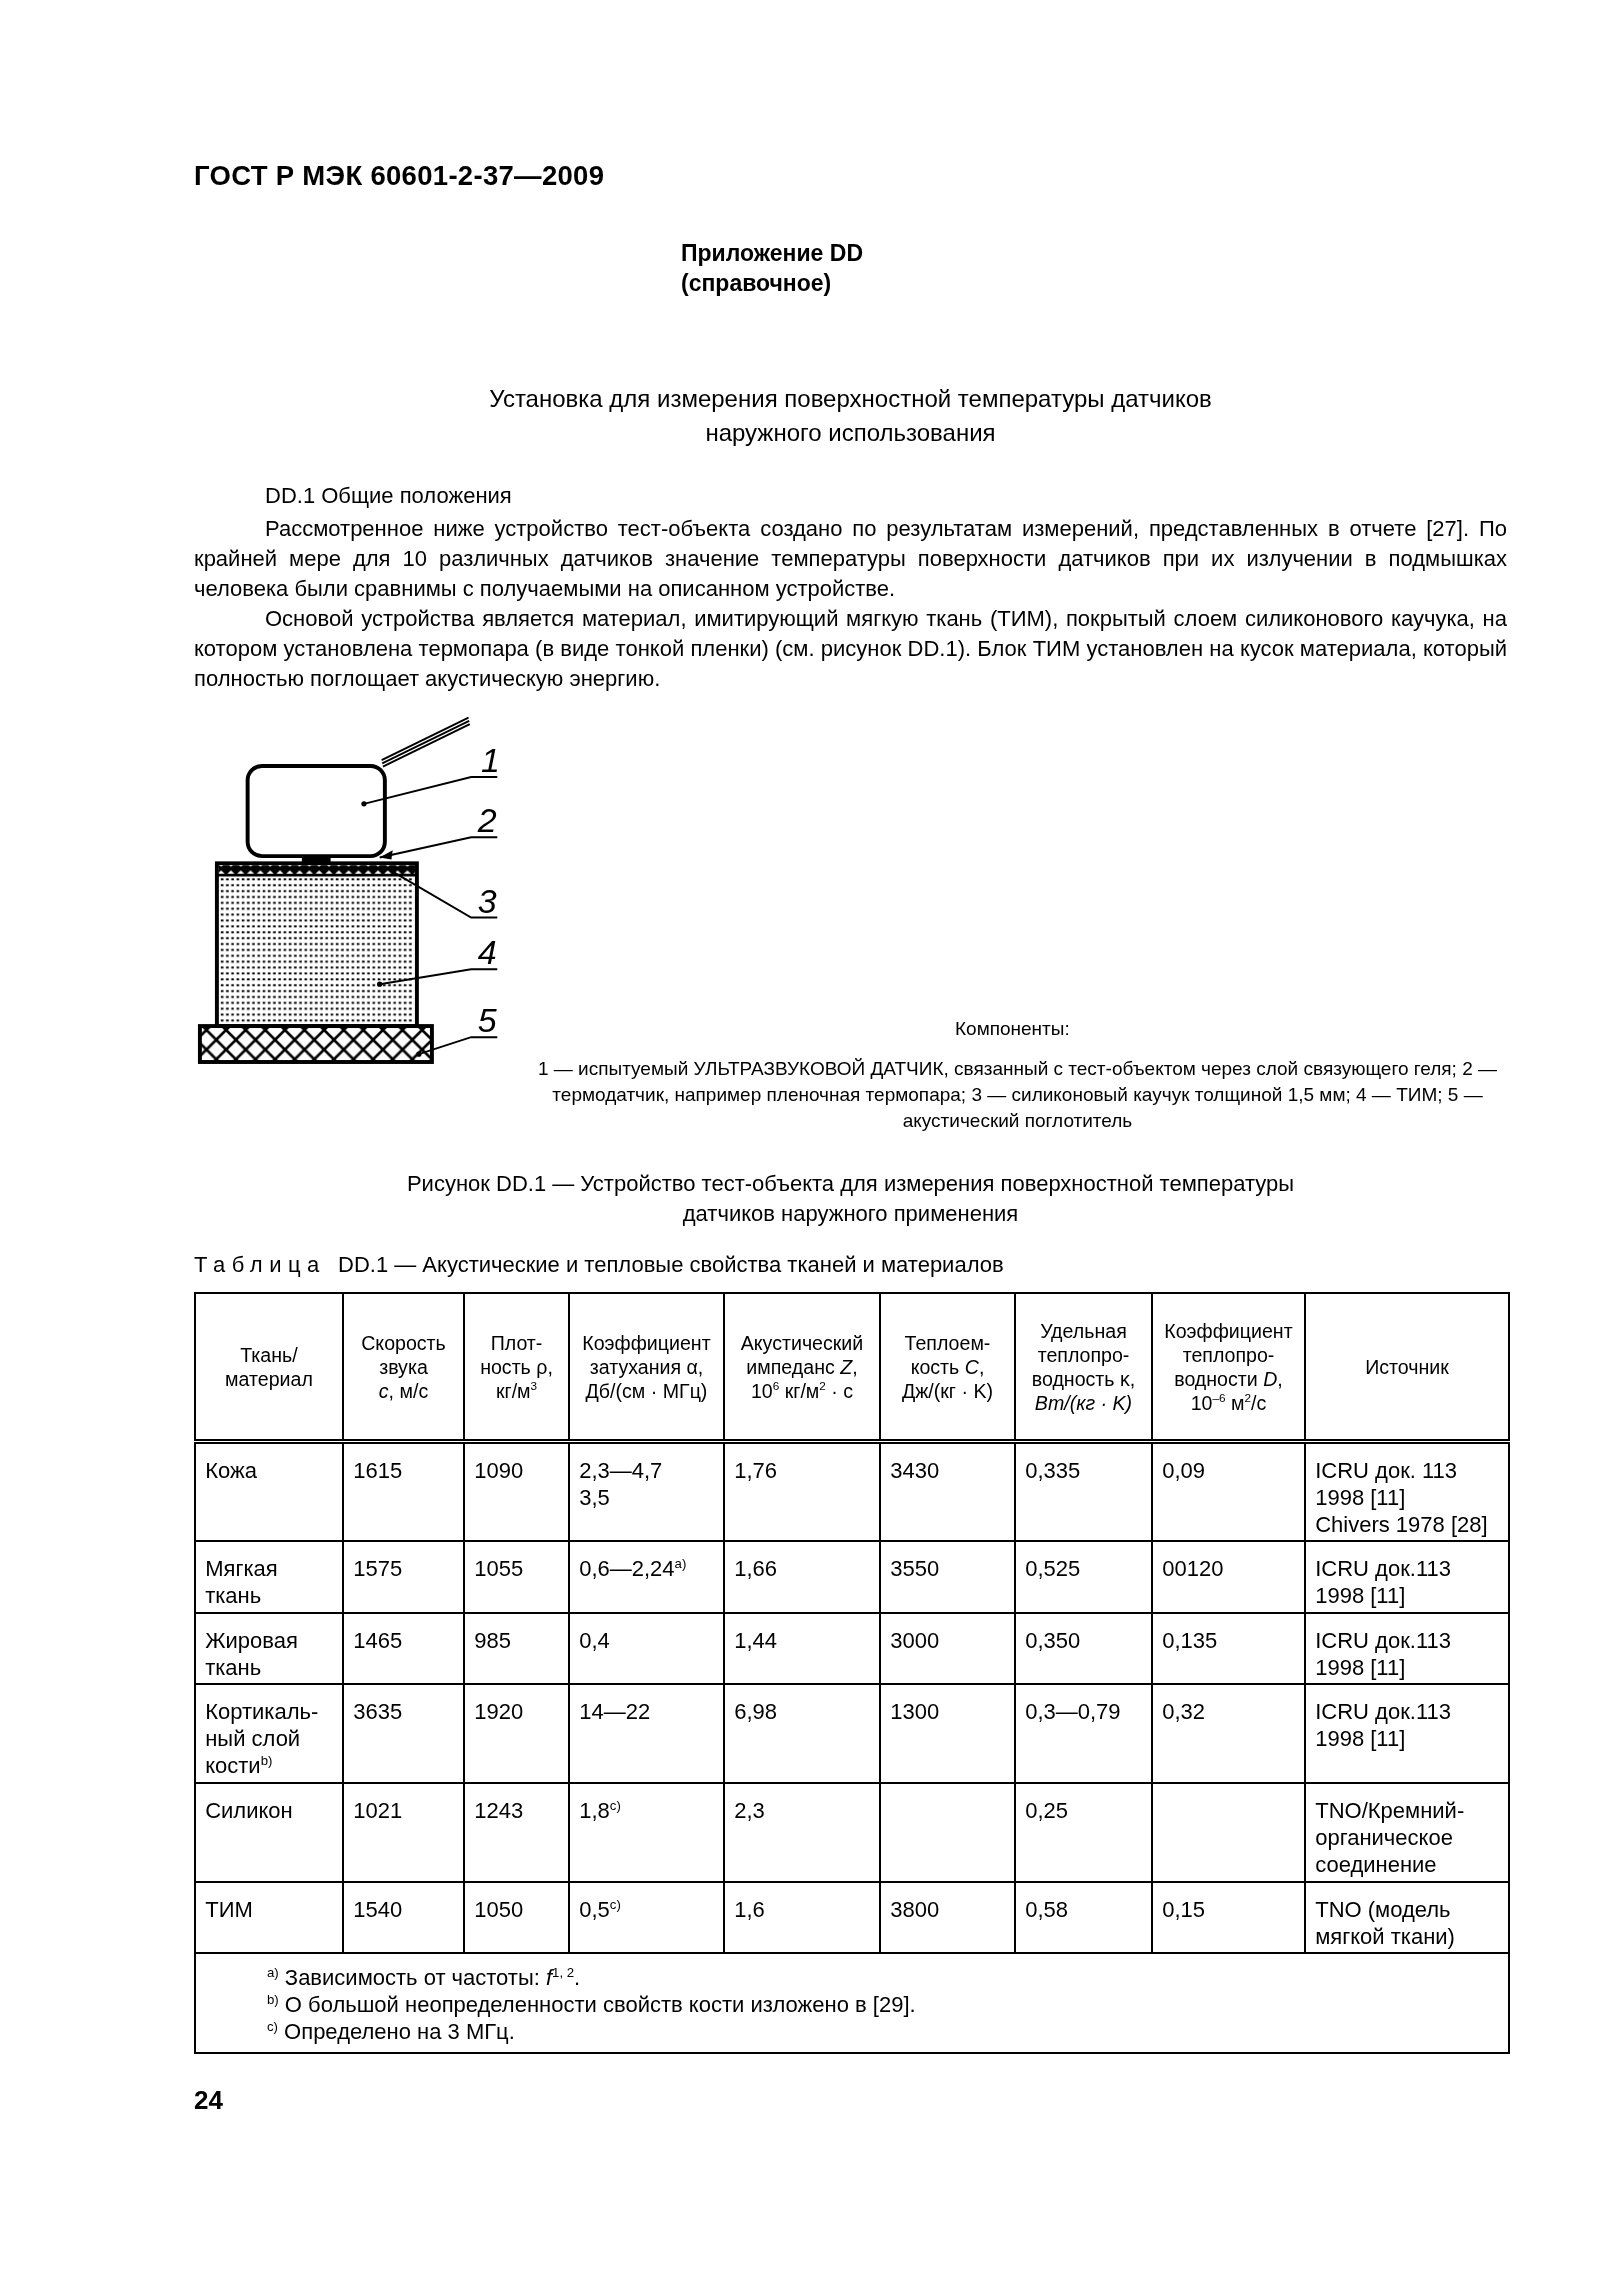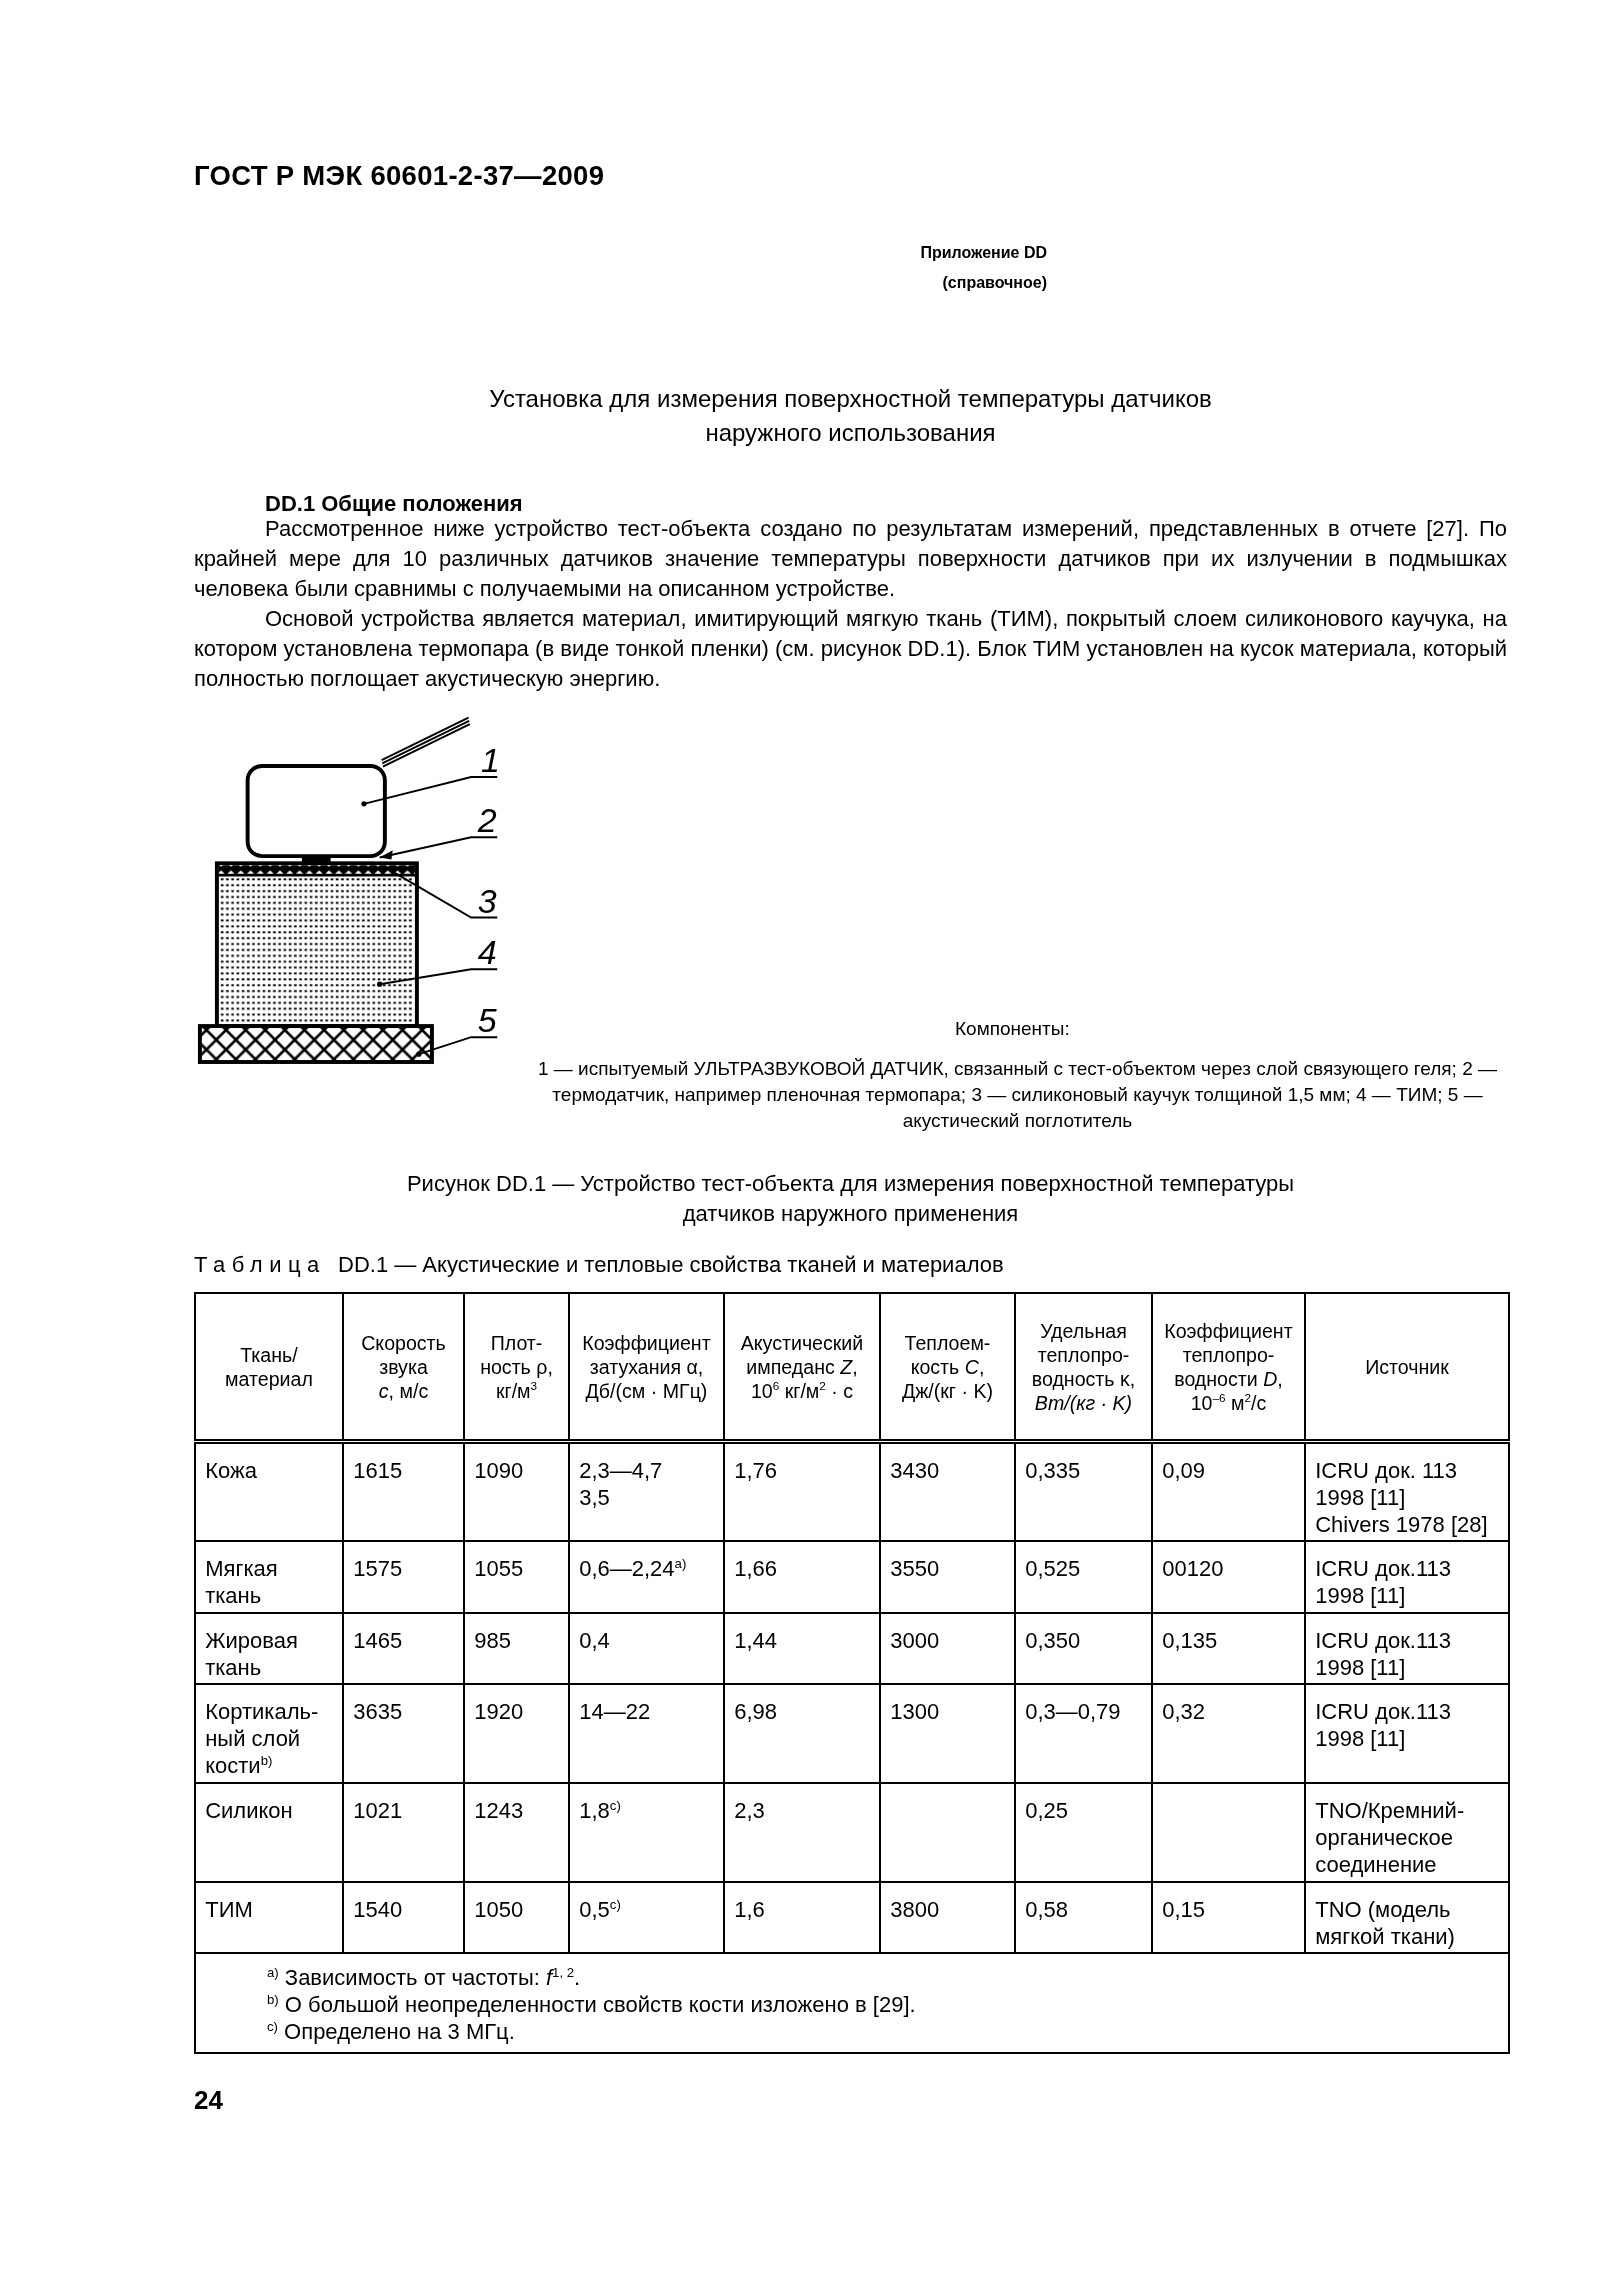--- a/index.html
+++ b/index.html
@@ -1,22 +1,22 @@
 <!DOCTYPE html>
 <html style="font-size:10.5px"><head>
 <meta charset="utf-8">
 <style>
   html, body { margin:0; padding:0; background:#ffffff; }
   body { width:1623px; height:2295px; position:relative; overflow:hidden;
          font-family:"Liberation Sans", "DejaVu Sans", sans-serif; color:#000; }
   .abs { position:absolute; }
   .doc-code { left:194px; top:160px; font-size:27.5px; font-weight:bold; letter-spacing:0.3px; }
-  .annex-wrap { left:681px; width:366px; top:238px; text-align:right; font-weight:bold; font-size:16px; line-height:30px; }
+  .annex-wrap { left:681px; width:366px; top:238px; text-align:left; font-weight:bold; font-size:23px; line-height:30px; }
   .title { left:194px; width:1313px; top:382px; text-align:center; font-weight:normal; font-size:24px; line-height:34px; }
-  .section { left:265px; top:483px; font-size:22px; font-weight:bold;margin-top:8px; }
+  .section { left:265px; top:483px; font-size:22px; font-weight:normal; }
   .para { left:194px; width:1313px; font-size:22px; line-height:30px; text-align:justify; }
   .para p { margin:0; text-indent:71px; }
   .fig { left:190px; top:713px; }
   .components-title { left:955px; top:1018px; font-size:19px; }
   .components { left:523px; width:989px; top:1056px; font-size:19px; line-height:26px; text-align:center; }
   .caption { left:194px; width:1313px; top:1169px; font-size:22px; line-height:30px; text-align:center; }
   .table-title { left:194px; top:1252px; font-size:22px; }
   .table-title .spaced { letter-spacing:6.5px; }
   table.dt { position:absolute; left:194px; top:1292px; width:1313px; border-collapse:collapse;
              font-size:22px; line-height:27px; table-layout:fixed; }

